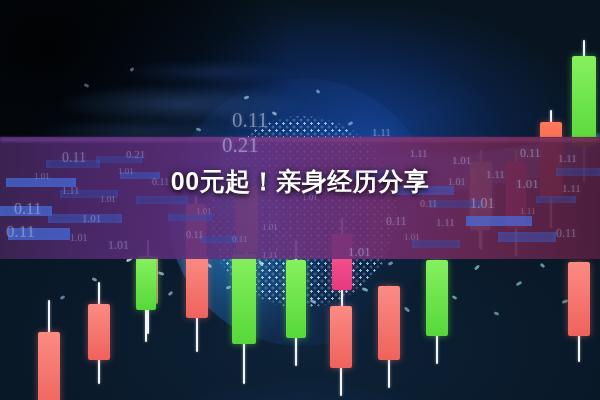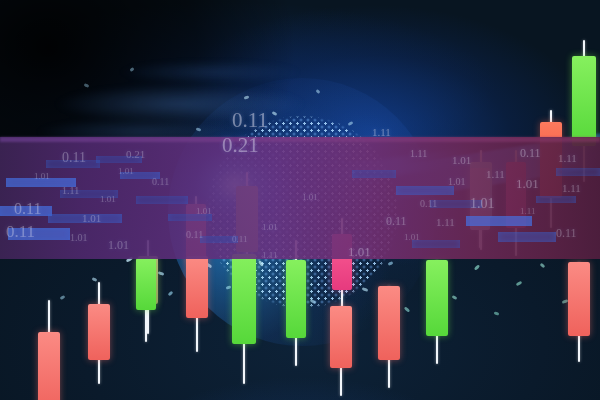--- a/index.html
+++ b/index.html
@@ -336,15 +336,16 @@
       <div class="numtag" style="left: 386px; top: 214px; font-size: 12px; opacity: 0.52;">0.11</div>
       <div class="numtag" style="left: 404px; top: 232px; font-size: 9px; opacity: 0.46;">1.01</div>
       <div class="numtag" style="left: 348px; top: 244px; font-size: 13px; opacity: 0.58;">1.01</div>
       <div class="numtag" style="left: 556px; top: 226px; font-size: 12px; opacity: 0.5;">0.11</div>
       <div class="numtag" style="left: 520px; top: 206px; font-size: 9px; opacity: 0.44;">1.11</div>
       <div class="numtag" style="left: 302px; top: 192px; font-size: 9px; opacity: 0.42;">1.01</div>
       <div class="numtag" style="left: 262px; top: 250px; font-size: 9px; opacity: 0.42;">1.11</div>
     </div>
 
   <div id="headline">
+    <span class="line" id="line2">00元起！亲身经历分享</span>
   </div>
 
 </div>
 
 </body></html>

